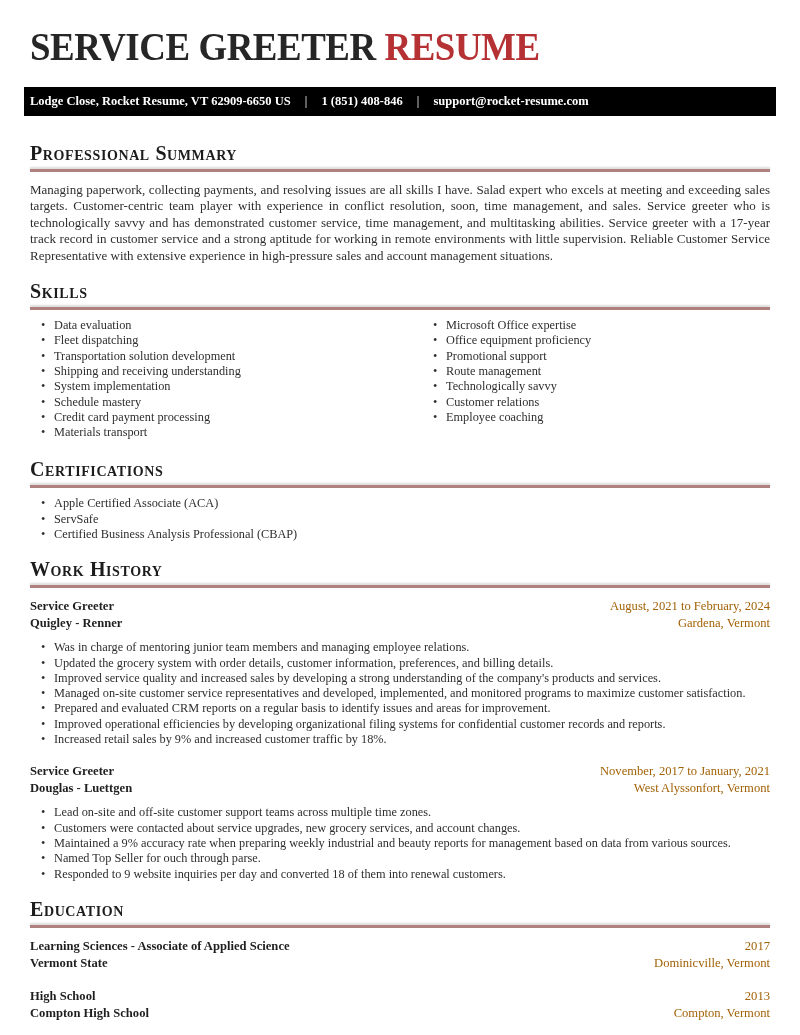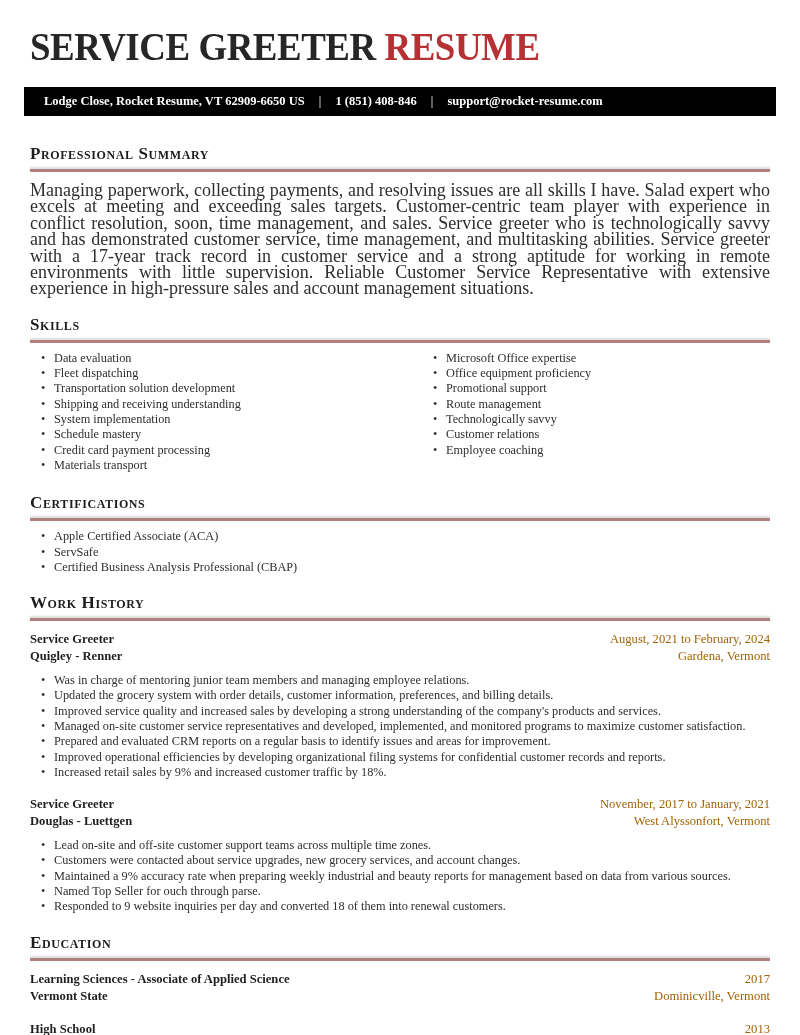--- a/index.html
+++ b/index.html
@@ -18,44 +18,44 @@
     color: #262626; white-space: nowrap;
   }
   .title-inner { display: inline-block; transform: scaleX(0.9); transform-origin: left center; letter-spacing: -0.5px; }
   .title-accent { color: #b53134; }
 
   .contact-bar {
     margin: 19px -6px 0 -6px;
     background: #000000; color: #ffffff;
     height: 29px; line-height: 29px;
     font-size: 12.5px; font-weight: bold;
-    padding: 0 20px; white-space: nowrap;
+    padding: 0 6px; white-space: nowrap;
   }
   .contact-bar .sep { margin: 0 11px; font-weight: normal; }
 
   
   .section-heading {
     font-variant: small-caps;
-    font-size: 17px; line-height: 27px;
+    font-size: 20px; line-height: 27px;
     font-weight: bold; color: #1c1c1c;
     letter-spacing: 0.6px;
   }
   .rule {
     height: 3px; background: #b0807f; margin-top: 2px;
     box-shadow: 0 -2px 2px rgba(0,0,0,0.14);
   }
   .mt-summary { margin-top: 24px; }
   .mt-skills { margin-top: 14px; }
   .mt-certs { margin-top: 16px; }
   .mt-work { margin-top: 14px; }
   .mt-edu { margin-top: 14px; }
 
   .summary-text {
     margin-top: 10px;
-    font-size: 18px; line-height: 16.4px;
+    font-size: 13px; line-height: 16.4px;
     text-align: justify; color: #2e2e2e;
   }
 
   ul.plain { list-style: none; margin-top: 8px; }
   ul.plain li {
     position: relative; padding-left: 24px;
     font-size: 12.3px; line-height: 15.3px; color: #2e2e2e;
   }
   ul.plain li::before {
     content: "\2022"; position: absolute; left: 11px; top: 0;

